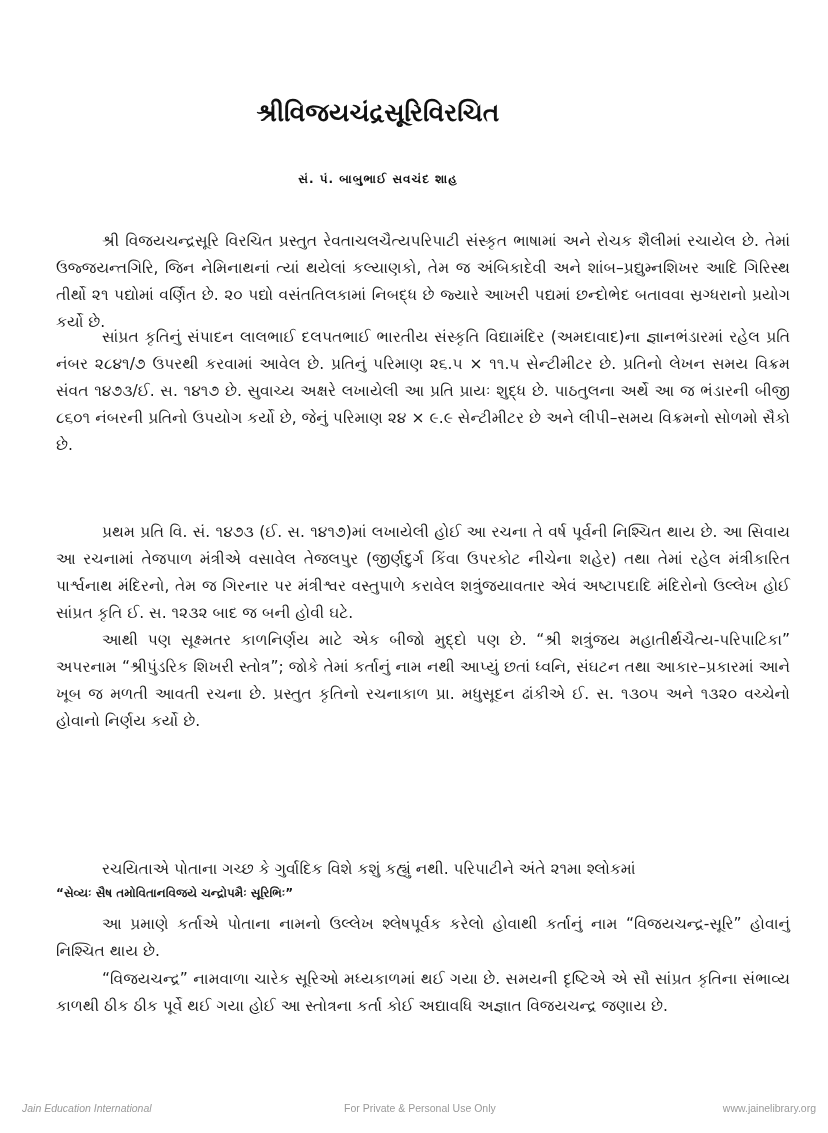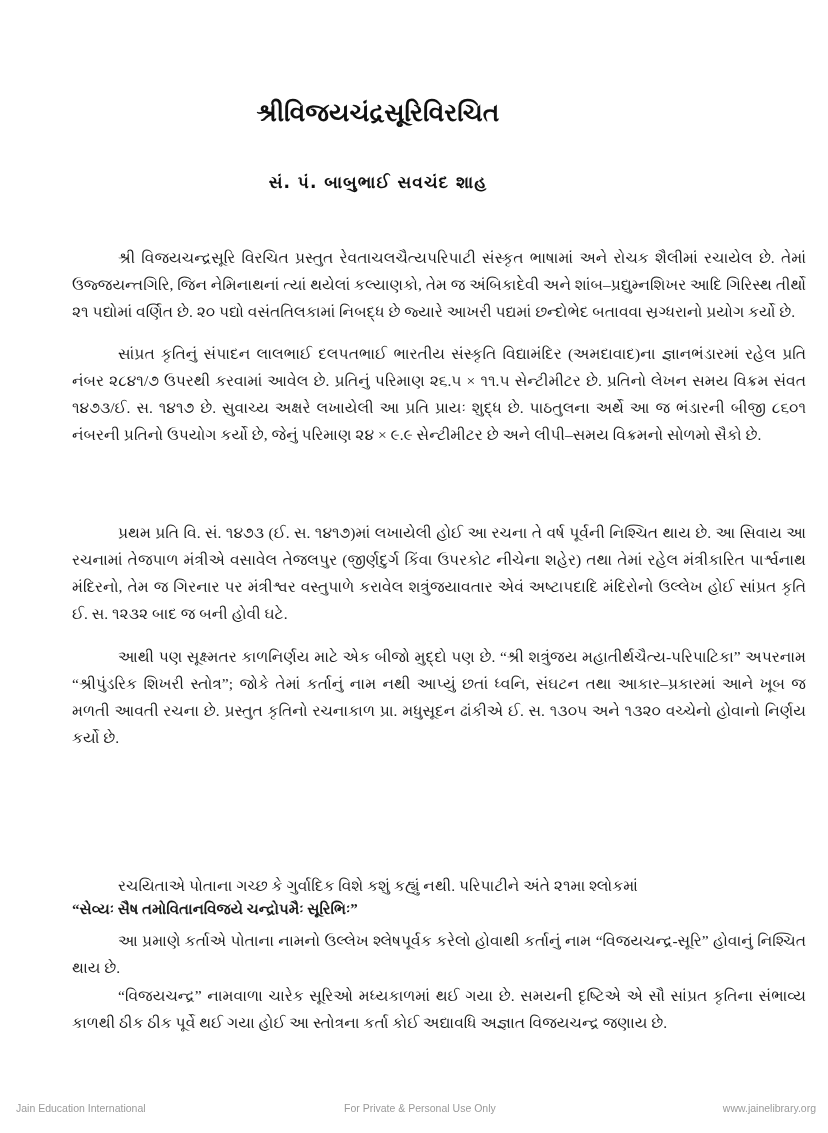--- a/index.html
+++ b/index.html
@@ -26,62 +26,61 @@
       position: absolute;
       left: 0;
       width: 756px;
       text-align: center;
       font-weight: bold;
       color: #111;
       white-space: nowrap;
     }
     .t1 { top: 98px; font-size: 25px; }
     .t2 { top: 133px; font-size: 25px; }
-    .t3 { top: 172px; font-size: 17px; letter-spacing: 1px; }
+    .t3 { top: 172px; font-size: 12px; letter-spacing: 1px; }
 
     .body-text {
       position: absolute;
       left: 56px;
       width: 734px;
       font-size: 15.5px;
       line-height: 27px;
       text-align: justify;
       color: #1c1c1c;
     }
     .para {
-      margin: 16px;
+      margin: 0;
       text-indent: 46px;
-      font-family: Liberation Serif, serif;
     }
     .sanskrit {
       font-weight: bold;
-      font-size: 15px;
+      font-size: 12px;
     }
     .p1 { top: 228px; }
     .p2 { top: 324px; }
-    .p3 { top: 503px; }
+    .p3 { top: 519px; }
     .p4 { top: 627px; }
     .p5 { top: 773px; }
     .p6 { top: 856px; }
     .p6b { top: 880px; text-indent: 0; }
     .p7 { top: 911px; }
     .p8 { top: 966px; }
 
     .footer {
       position: absolute;
       top: 1102px;
       left: 0;
       width: 828px;
       height: 16px;
       font-family: "Liberation Sans", sans-serif;
       font-size: 10.5px;
       color: #9a9a9a;
     }
     .footer span { position: absolute; top: 0; white-space: nowrap; }
-    .f-left { left: 16px; }
+    .f-left { left: 22px; font-style: italic; }
     .f-center { left: 344px; }
     .f-right { right: 12px; }
   </style>
 </head>
 <body>
 
 <div class="page">
 
   <div class="title-line t1">શ્રીવિજયચંદ્રસૂરિવિરચિત</div>
   <div class="title-line t3">સં. પં. બાબુભાઈ સવચંદ શાહ</div>

